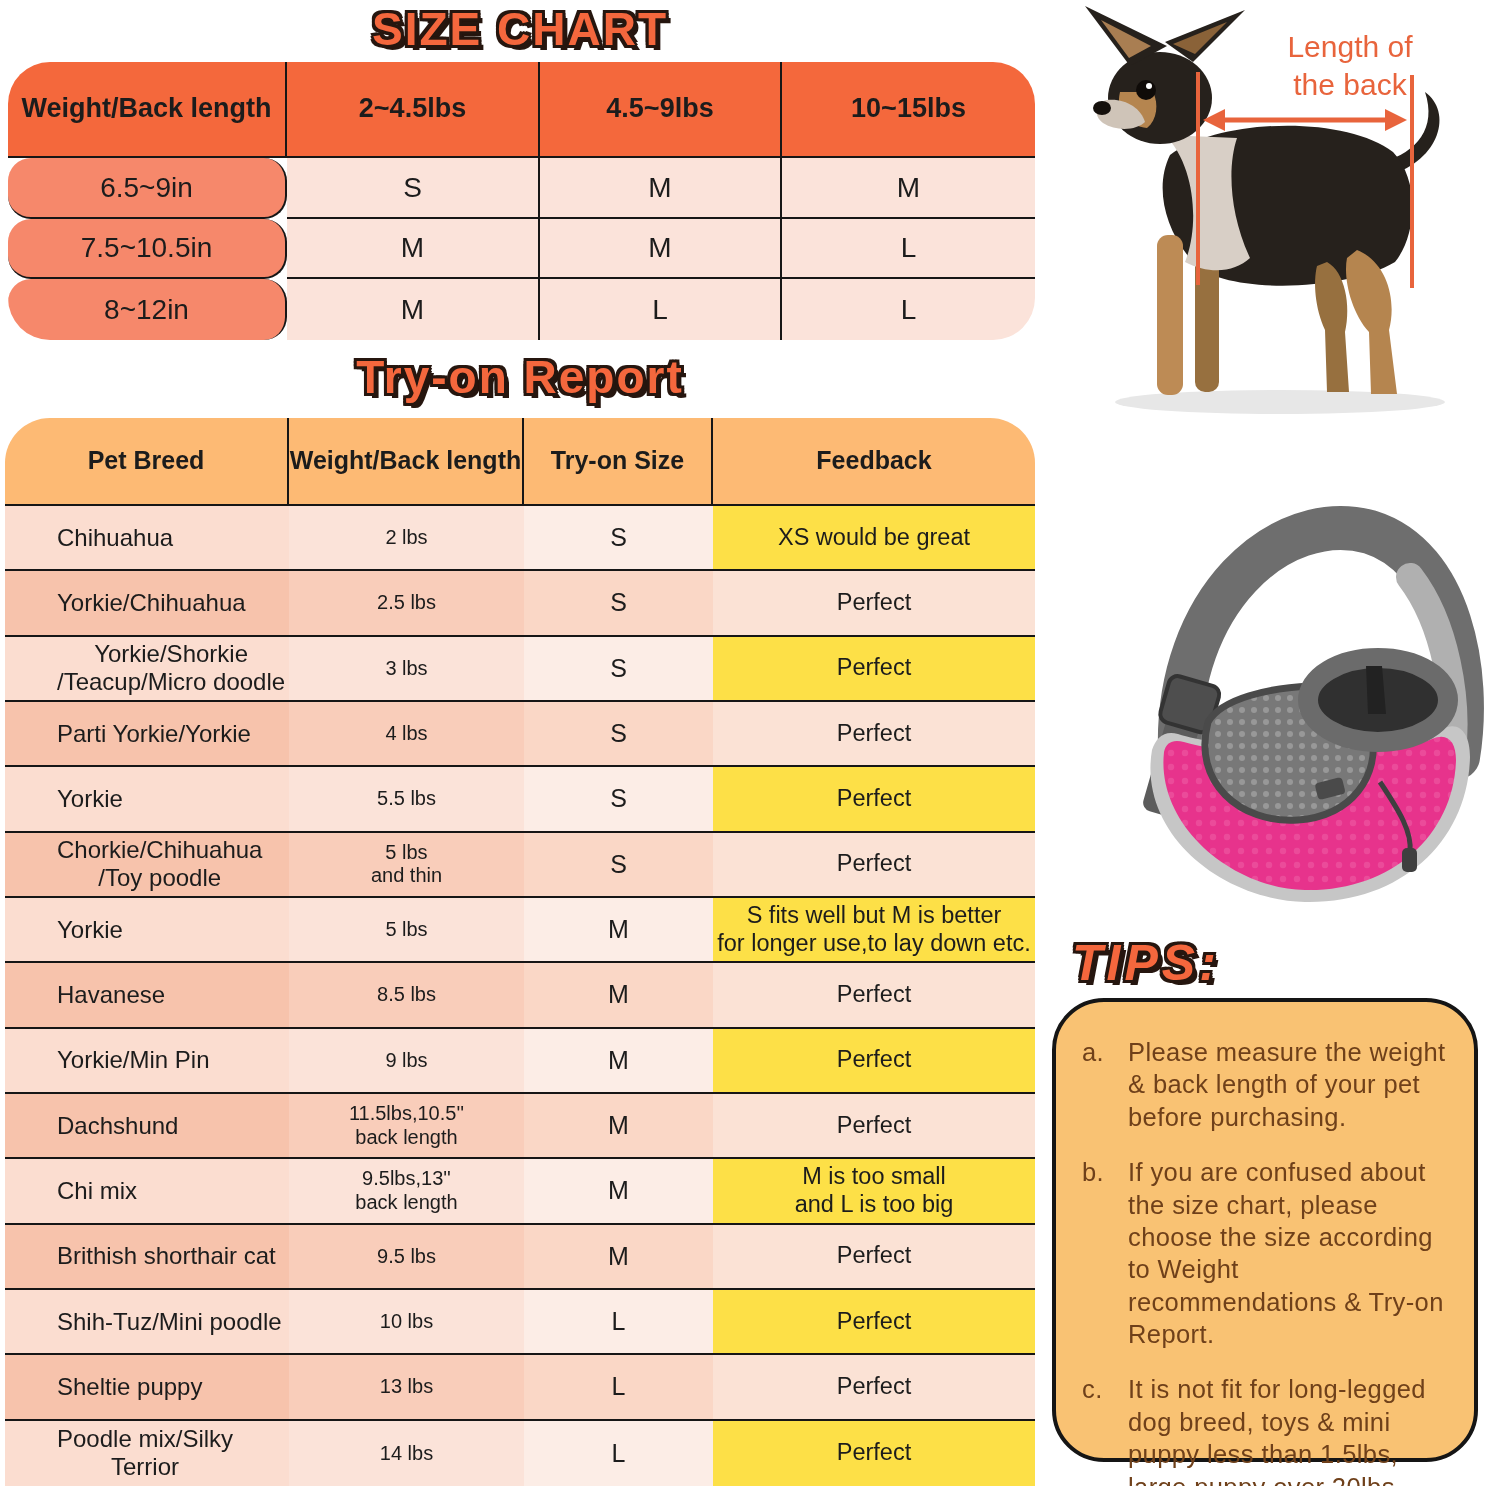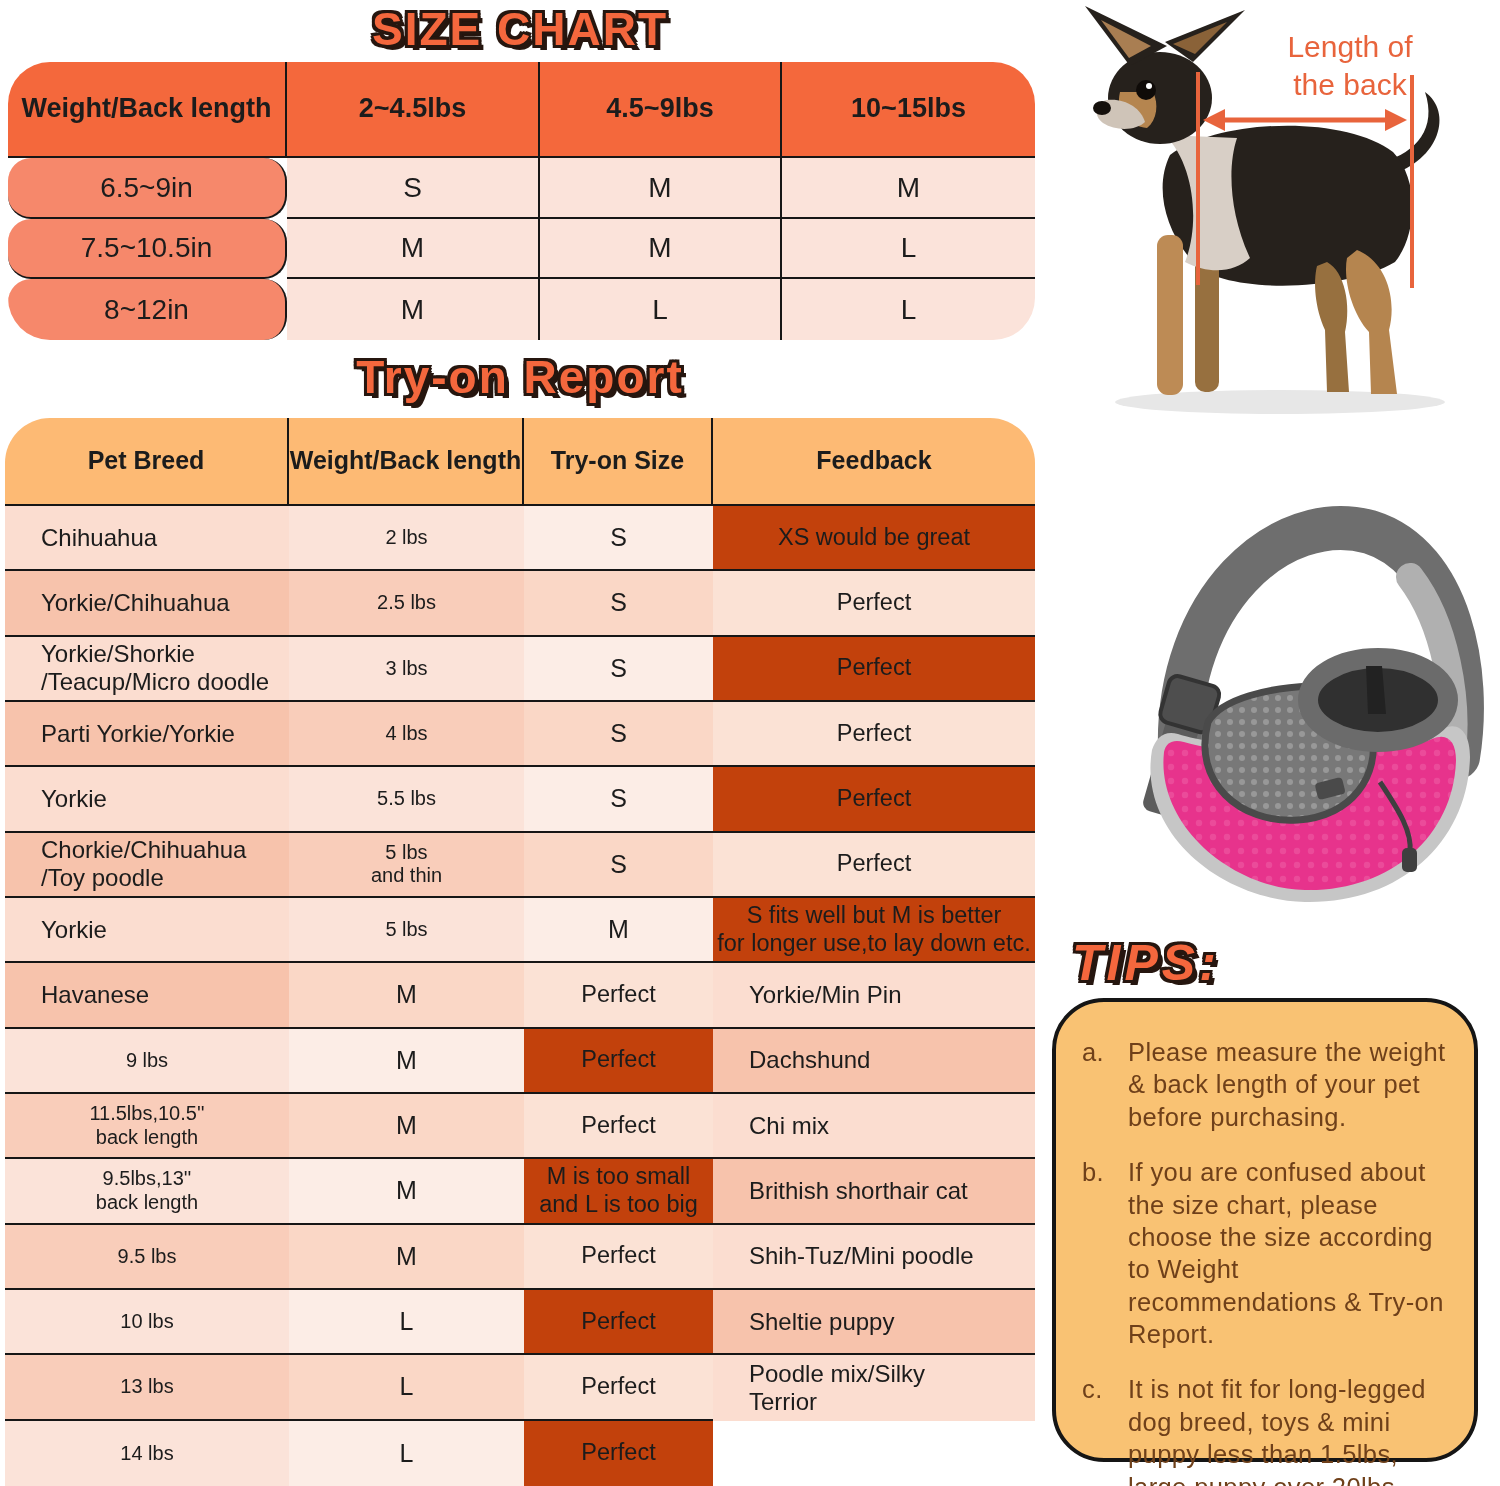--- a/index.html
+++ b/index.html
@@ -22,21 +22,21 @@
   #tryon-title{left:0;top:350px;width:1040px;text-align:center;font-size:46px;}
   #tips-title{left:1072px;top:934px;font-size:50px;letter-spacing:4px;font-style:italic;}
 
   
   .cell{
     display:flex;align-items:center;justify-content:center;text-align:center;
     white-space:pre-line;line-height:1.18;box-sizing:border-box;
   }
   .vr{border-right:2px solid #161616;}
   .hb{border-bottom:2px solid #161616;}
-  .left{justify-content:flex-start;text-align:left;padding-left:36px;}
+  .left{justify-content:flex-start;text-align:center;padding-left:52px;}
 
   
   #size-table{
     left:8px;top:62px;width:1027px;height:278px;
     display:grid;grid-template-columns:279px 253px 242px 253px;
     grid-template-rows:96px 1fr 1fr 1fr;
     border-radius:42px;overflow:hidden;
   }
   .sc-h{background:#F4683C;font-weight:bold;font-size:27px;}
   .sc-label{background:#F6886B;font-size:28px;border-radius:23px;}
@@ -46,21 +46,21 @@
   #tryon-table{
     left:5px;top:418px;width:1030px;height:1068px;
     display:grid;grid-template-columns:284px 235px 189px 322px;
     grid-template-rows:88px repeat(15,1fr);
     border-radius:45px 45px 0 0;overflow:hidden;
   }
   .th{background:#fdba74;font-weight:bold;font-size:25px;}
   .tc1{background:#FBDDD0;font-size:24px;}
   .tc2{background:#FBE3D9;font-size:20px;}
   .tc3{background:#FCEDE6;font-size:25px;}
-  .tc4{background:#c2410c;font-size:23.5px;}
+  .tc4{background:#fde047;font-size:23.5px;}
   .alt.tc1{background:#F7C3AC;}
   .alt.tc2{background:#F9CDBA;}
   .alt.tc3{background:#FAD7C6;}
   .alt.tc4{background:#FBE2D5;}
 
   
   #dog-box{left:1045px;top:0;width:450px;height:425px;}
   #measure-label{
     left:1240px;top:28px;width:220px;text-align:center;
     color:#E8643C;font-size:30px;line-height:1.25;white-space:pre-line;
@@ -151,20 +151,21 @@
   <div class="cell tc3 alt hb">S</div>
   <div class="cell tc4 alt hb">Perfect</div>
 
   <div class="cell tc1 hb left">Yorkie</div>
   <div class="cell tc2 hb">5 lbs</div>
   <div class="cell tc3 hb">M</div>
   <div class="cell tc4 hb">S fits well but M is better
 for longer use,to lay down etc.</div>
 
   <div class="cell tc1 alt hb left">Havanese</div>
+  <div class="cell tc2 alt hb">8.5 lbs</div>
   <div class="cell tc3 alt hb">M</div>
   <div class="cell tc4 alt hb">Perfect</div>
 
   <div class="cell tc1 hb left">Yorkie/Min Pin</div>
   <div class="cell tc2 hb">9 lbs</div>
   <div class="cell tc3 hb">M</div>
   <div class="cell tc4 hb">Perfect</div>
 
   <div class="cell tc1 alt hb left">Dachshund</div>
   <div class="cell tc2 alt hb">11.5lbs,10.5''

